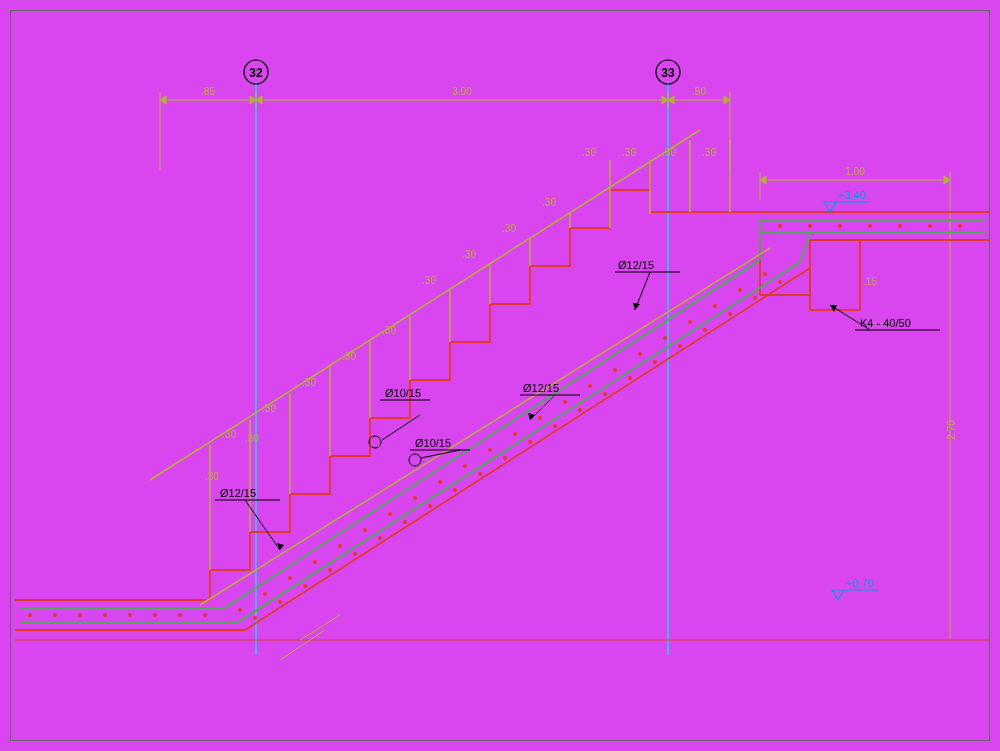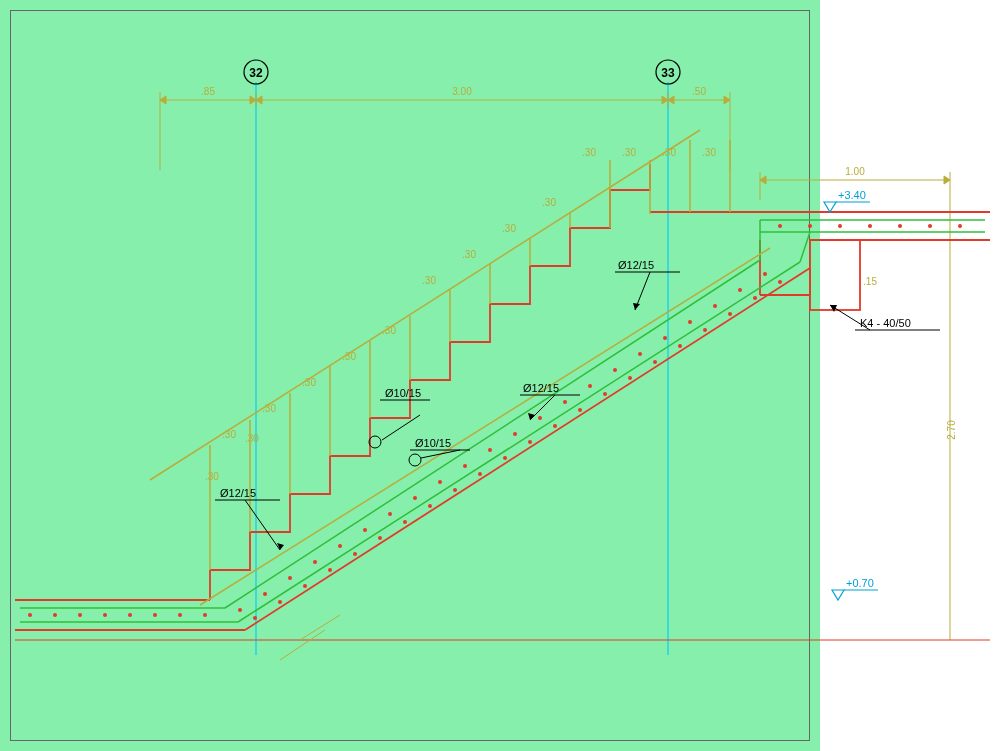--- a/index.html
+++ b/index.html
@@ -1,16 +1,16 @@
 <!DOCTYPE html>
 <html><head>
 <meta charset="utf-8">
 <style>
   html,body{margin:0;padding:0;background:#fff;font-family:Arial,Helvetica,sans-serif;}
-  .page{position:relative;width:820px;height:751px;background:#86efac;}
+  .page{position:relative;width:1000px;height:751px;background:#d946ef;}
   .frame{position:absolute;left:10px;top:10px;right:10px;bottom:10px;border:1px solid #666;}
   svg{position:absolute;left:0;top:0;}
   .grid-label{font:bold 12px Arial;fill:#000;}
   .anno{font:11px Arial;fill:#000;}
   .dim-label{font:10px Arial;fill:#b8ad3a;}
   .elev-label{font:11px Arial;fill:#00a0d8;}
 </style>
 </head>
 <body>
 

